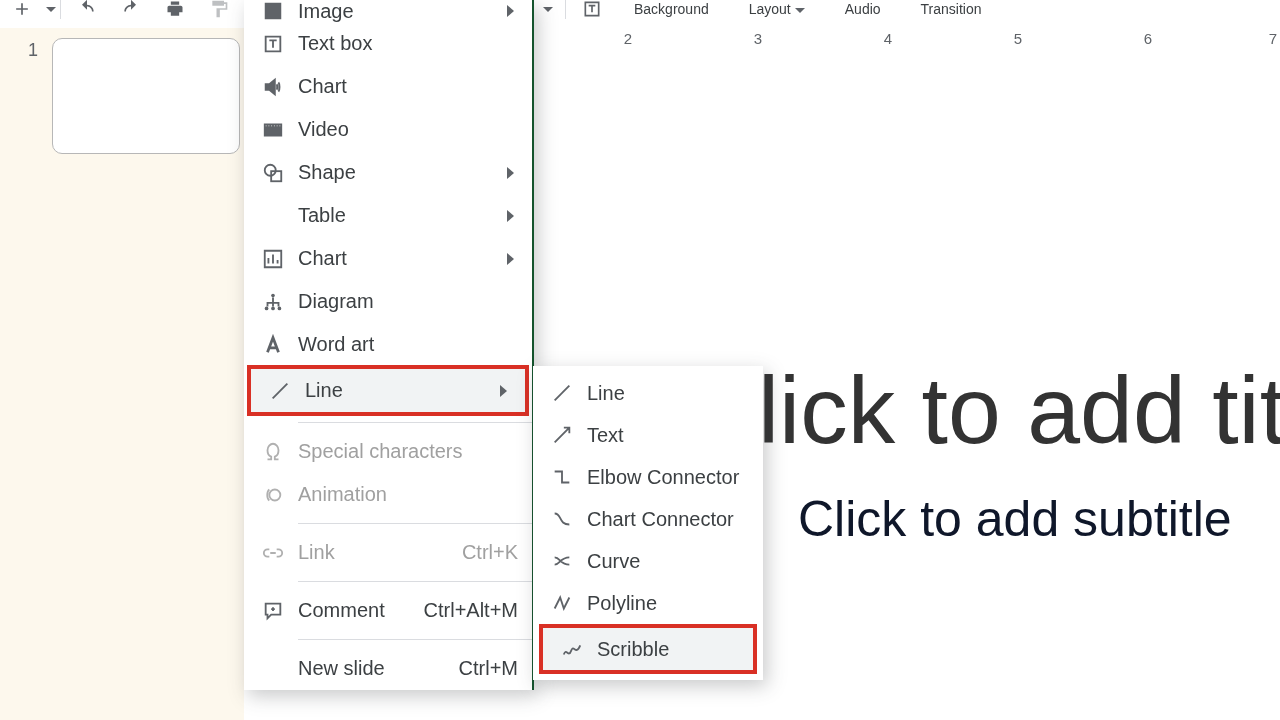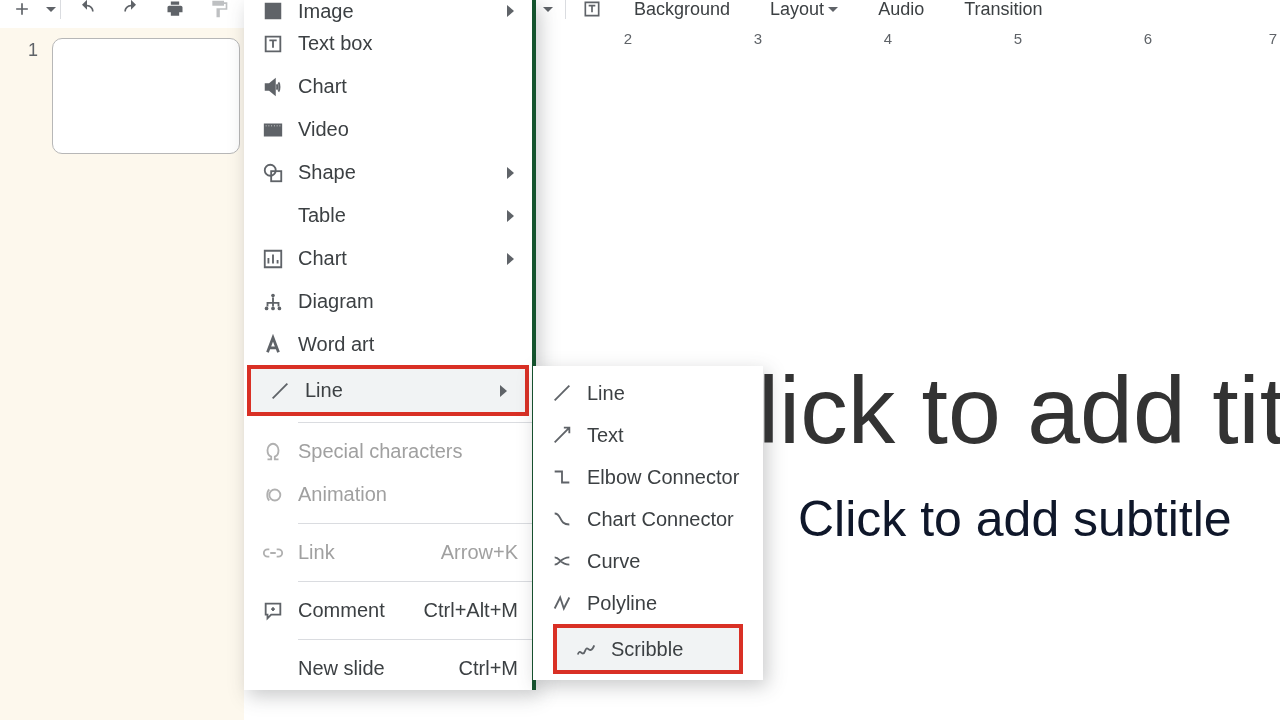--- a/index.html
+++ b/index.html
@@ -2,49 +2,49 @@
 <html><head>
 <meta charset="utf-8">
 <style>
   html,body{margin:0;padding:0;font-family:Arial,Helvetica,sans-serif;background:#fff;color:#3c4043;}
   body{overflow:hidden;position:relative;width:1280px;height:720px;}
   
   .toolbar{display:flex;align-items:center;height:18px;padding:0 0 10px 0;font-size:18px;color:#3c4043;}
   .tb-icon{width:20px;height:20px;display:flex;align-items:center;justify-content:center;margin:0 12px;fill:#5f6368;}
   .tb-sep{width:1px;height:20px;background:#dadce0;margin:0 4px;}
   .tb-dd{width:0;height:0;border-left:5px solid transparent;border-right:5px solid transparent;border-top:5px solid #5f6368;display:inline-block;margin-left:2px;vertical-align:middle;}
-  .tb-text{margin:16px 20px;font-size:18px;white-space:nowrap;}
+  .tb-text{margin:16px 20px;font-size:14px;white-space:nowrap;}
   
   .slidepanel{position:absolute;left:0;top:28px;width:244px;bottom:0;background:#fdf8ed;padding-top:10px;}
   .thumb-wrap{display:flex;align-items:flex-start;margin-left:28px;}
   .thumb-num{font-size:18px;color:#5f6368;margin-right:14px;margin-top:2px;}
   .thumb{width:186px;height:114px;background:#fff;border-radius:10px;border:1px solid #b7b7b7;}
   
   .ruler{position:absolute;left:533px;right:0;top:26px;height:26px;border-bottom:1px solid #dadce0;font-size:15px;color:#5f6368;}
   .ruler .tick{position:absolute;top:4px;transform:translateX(-50%);}
   
   .canvas{position:absolute;left:533px;right:0;top:52px;bottom:0;background:#fff;}
   .title-ph{position:absolute;left:225px;top:304px;font-size:95px;color:#333;white-space:nowrap;}
   .sub-ph{position:absolute;left:265px;top:438px;font-size:50px;color:#0f172a;white-space:nowrap;}
   
-  .menu{position:absolute;left:244px;top:0;width:288px;background:#fff;border-right:4px solid #14532d;box-shadow:4px 6px 18px rgba(60,64,67,.28);padding-top:0;}
+  .menu{position:absolute;left:244px;top:0;width:288px;background:#fff;border-right:2px solid #14532d;box-shadow:4px 6px 18px rgba(60,64,67,.28);padding-top:0;}
   .menu-item{display:flex;align-items:center;height:43px;font-size:20px;color:#3c4043;position:relative;padding:0 14px 0 54px;cursor:pointer;}
   .menu-item.disabled{color:#a0a0a0;}
   .menu-item .mi-icon{position:absolute;left:18px;top:50%;transform:translateY(-50%);width:22px;height:22px;fill:#5f6368;display:flex;align-items:center;justify-content:center;}
   .menu-item.disabled .mi-icon{fill:#b0b0b0;}
   .menu-item .arrow{position:absolute;right:18px;top:50%;transform:translateY(-50%);width:0;height:0;border-top:6px solid transparent;border-bottom:6px solid transparent;border-left:7px solid #5f6368;}
   .menu-item .shortcut{margin-left:auto;font-size:20px;}
   .menu-sep{height:1px;background:#dadce0;margin:7px 0 7px 54px;}
   .menu-item.line-hl{background:#f1f3f4;margin:-1px 3px;border:4px solid #d93025;}
   .menu-item.crop{height:22px;padding-top:0;}
   
   .submenu{position:absolute;left:533px;top:366px;width:230px;background:#fff;box-shadow:4px 6px 18px rgba(60,64,67,.28);padding:6px 0;}
   .sub-item{display:flex;align-items:center;height:42px;font-size:20px;color:#3c4043;padding:0 14px 0 54px;position:relative;cursor:pointer;}
   .sub-item .si-icon{position:absolute;left:18px;top:50%;transform:translateY(-50%);width:22px;height:22px;fill:#5f6368;stroke:#5f6368;display:flex;align-items:center;justify-content:center;}
-  .sub-item.scribble-hl{background:#f1f3f4;margin:0 20px;border:4px solid #d93025;}
+  .sub-item.scribble-hl{background:#f1f3f4;margin:0 6px;border:4px solid #d93025;}
 </style>
 </head>
 <body>
 
 <div class="toolbar">
   <span class="tb-icon">
       <svg viewBox="0 0 24 24">
         <path d="M11 5h2v6h6v2h-6v6h-2v-6H5v-2h6z"></path>
       </svg>
     </span>
@@ -214,21 +214,21 @@
     <span>Animation</span>
   </div>
   <div class="menu-sep"></div>
   <div class="menu-item disabled">
     <span class="mi-icon">
         <svg viewBox="0 0 24 24">
           <path d="M9 12h6M8 8H6a4 4 0 000 8h2M16 8h2a4 4 0 010 8h-2" fill="none" stroke="#b0b0b0" stroke-width="2"></path>
         </svg>
       </span>
     <span>Link</span>
-    <span class="shortcut">Arrow+K</span>
+    <span class="shortcut">Ctrl+K</span>
   </div>
   <div class="menu-sep"></div>
   <div class="menu-item">
     <span class="mi-icon">
         <svg viewBox="0 0 24 24">
           <path d="M4 4h16v12H10l-4 4v-4H4z" fill="none" stroke="#5f6368" stroke-width="2"></path>
           <path d="M10 10h4M12 8v4" stroke="#5f6368" stroke-width="2"></path>
         </svg>
       </span>
     <span>Comment</span>

